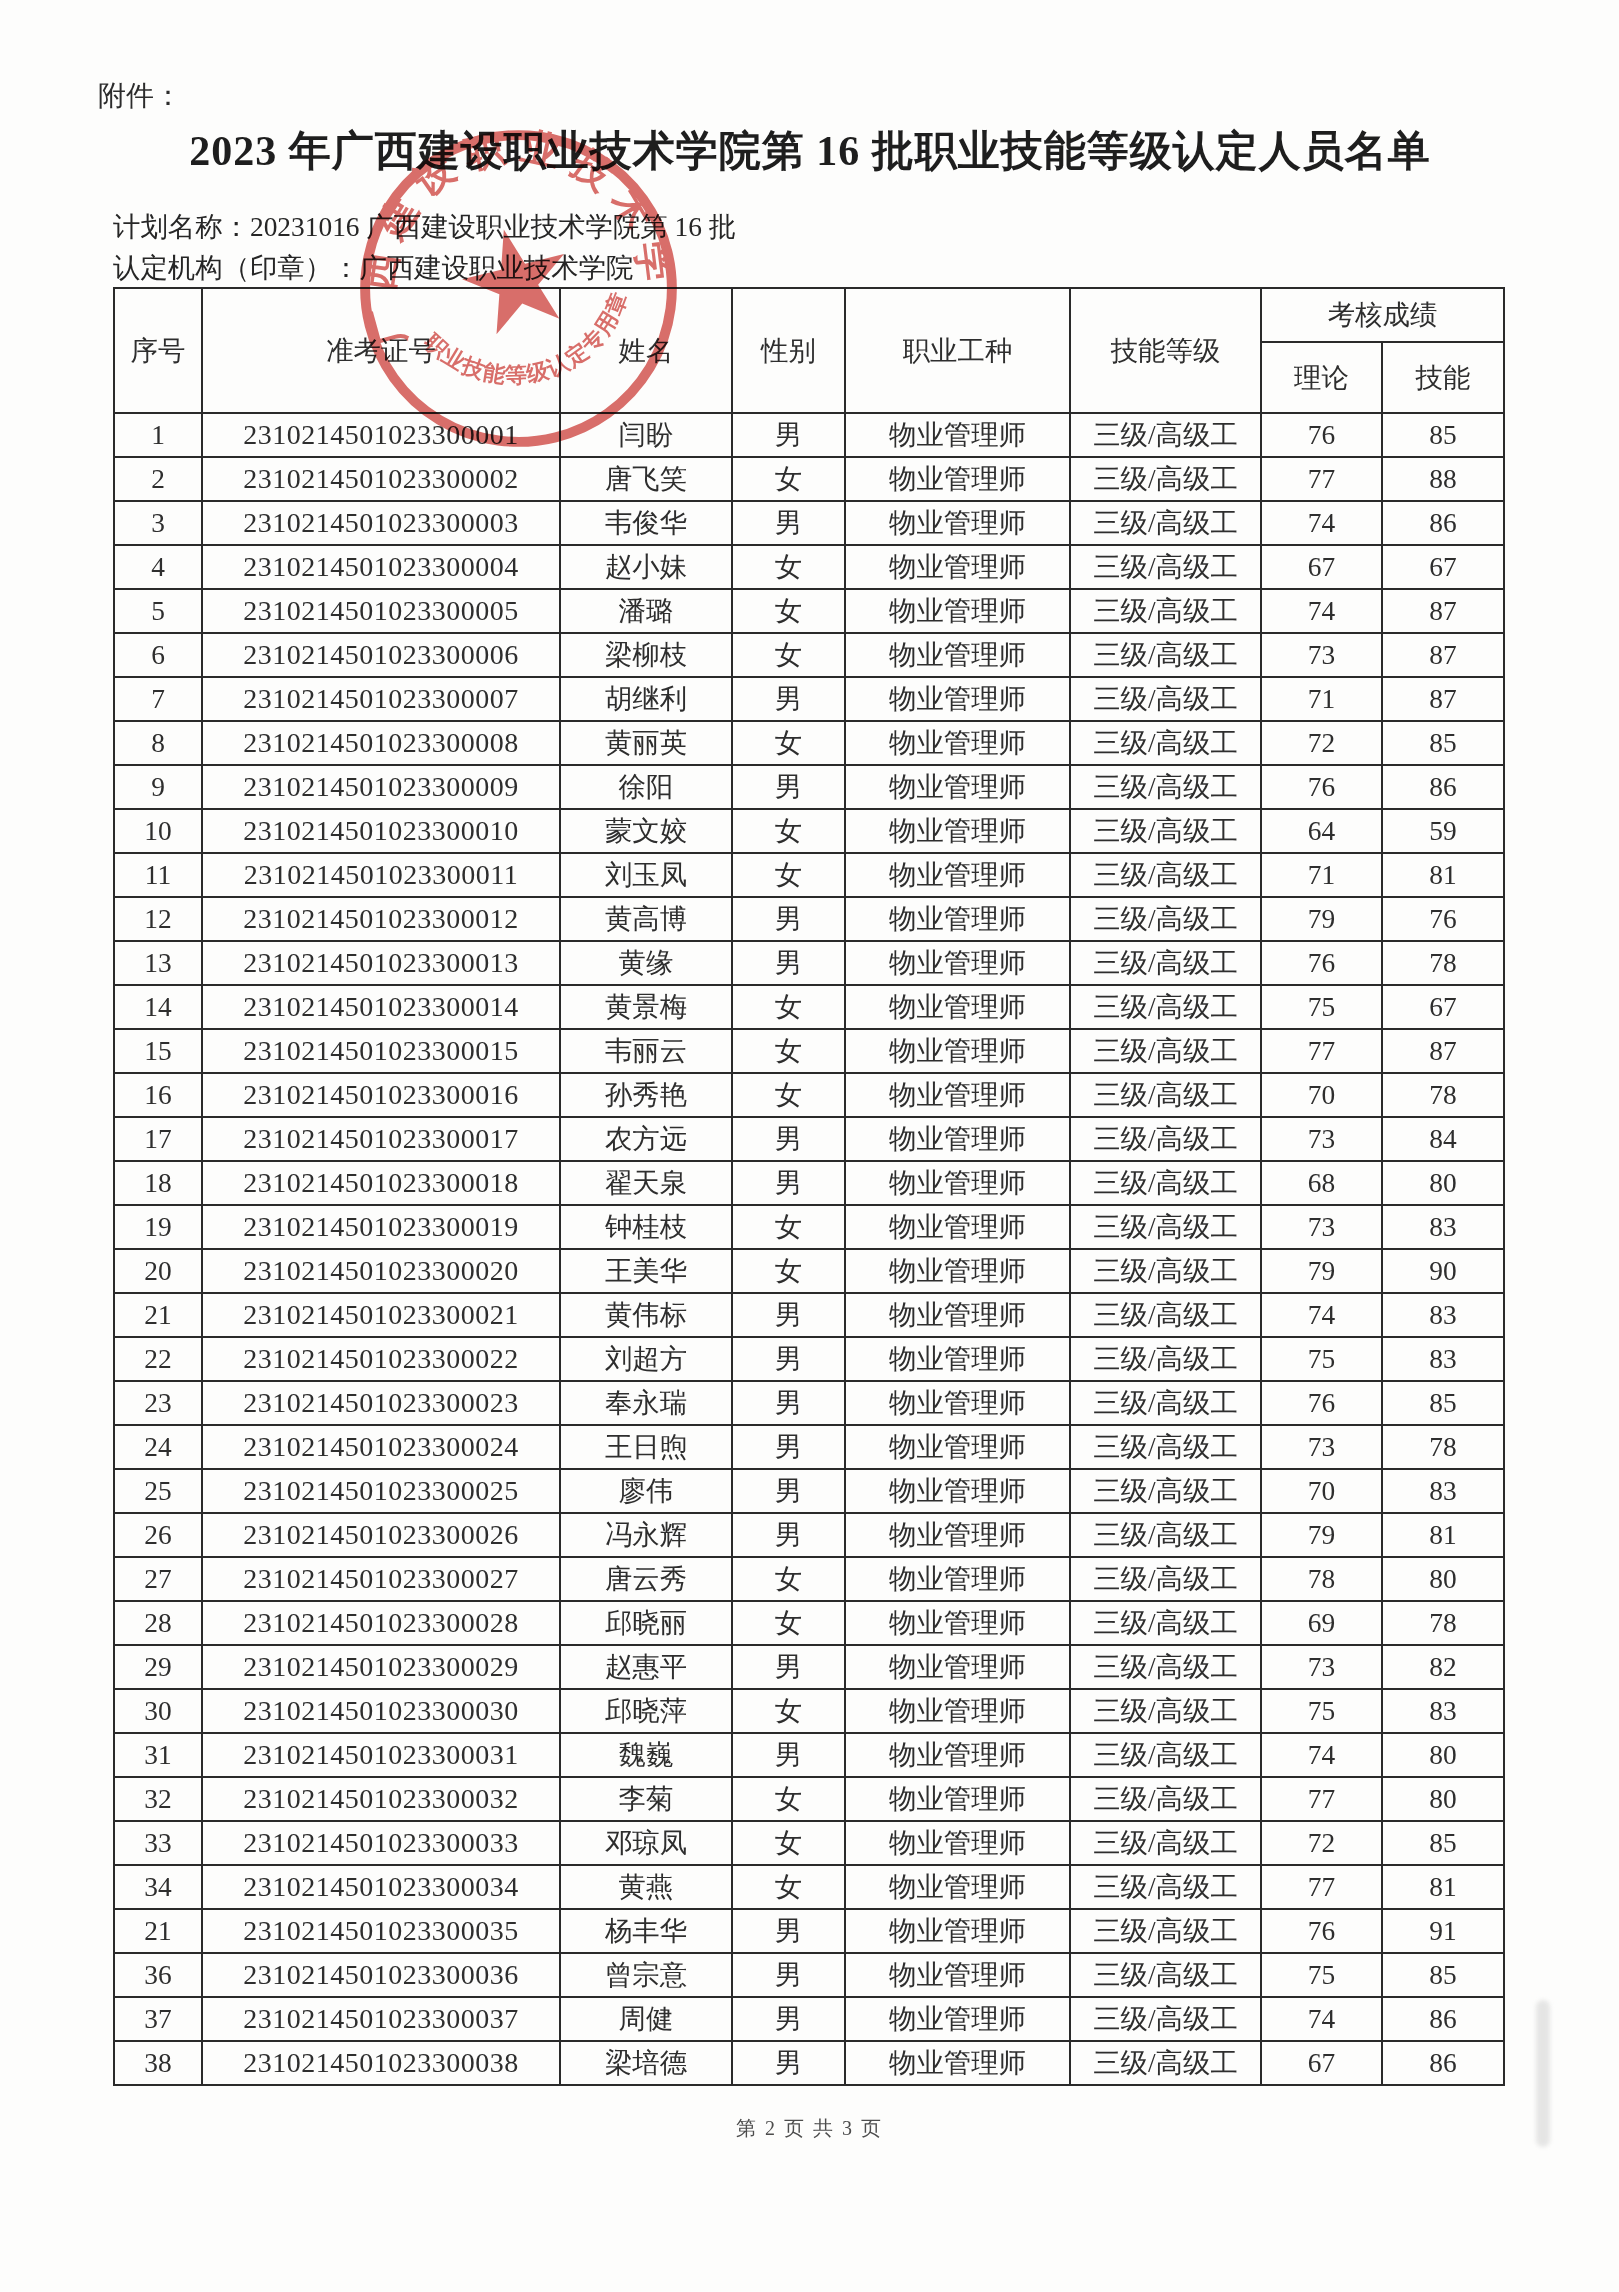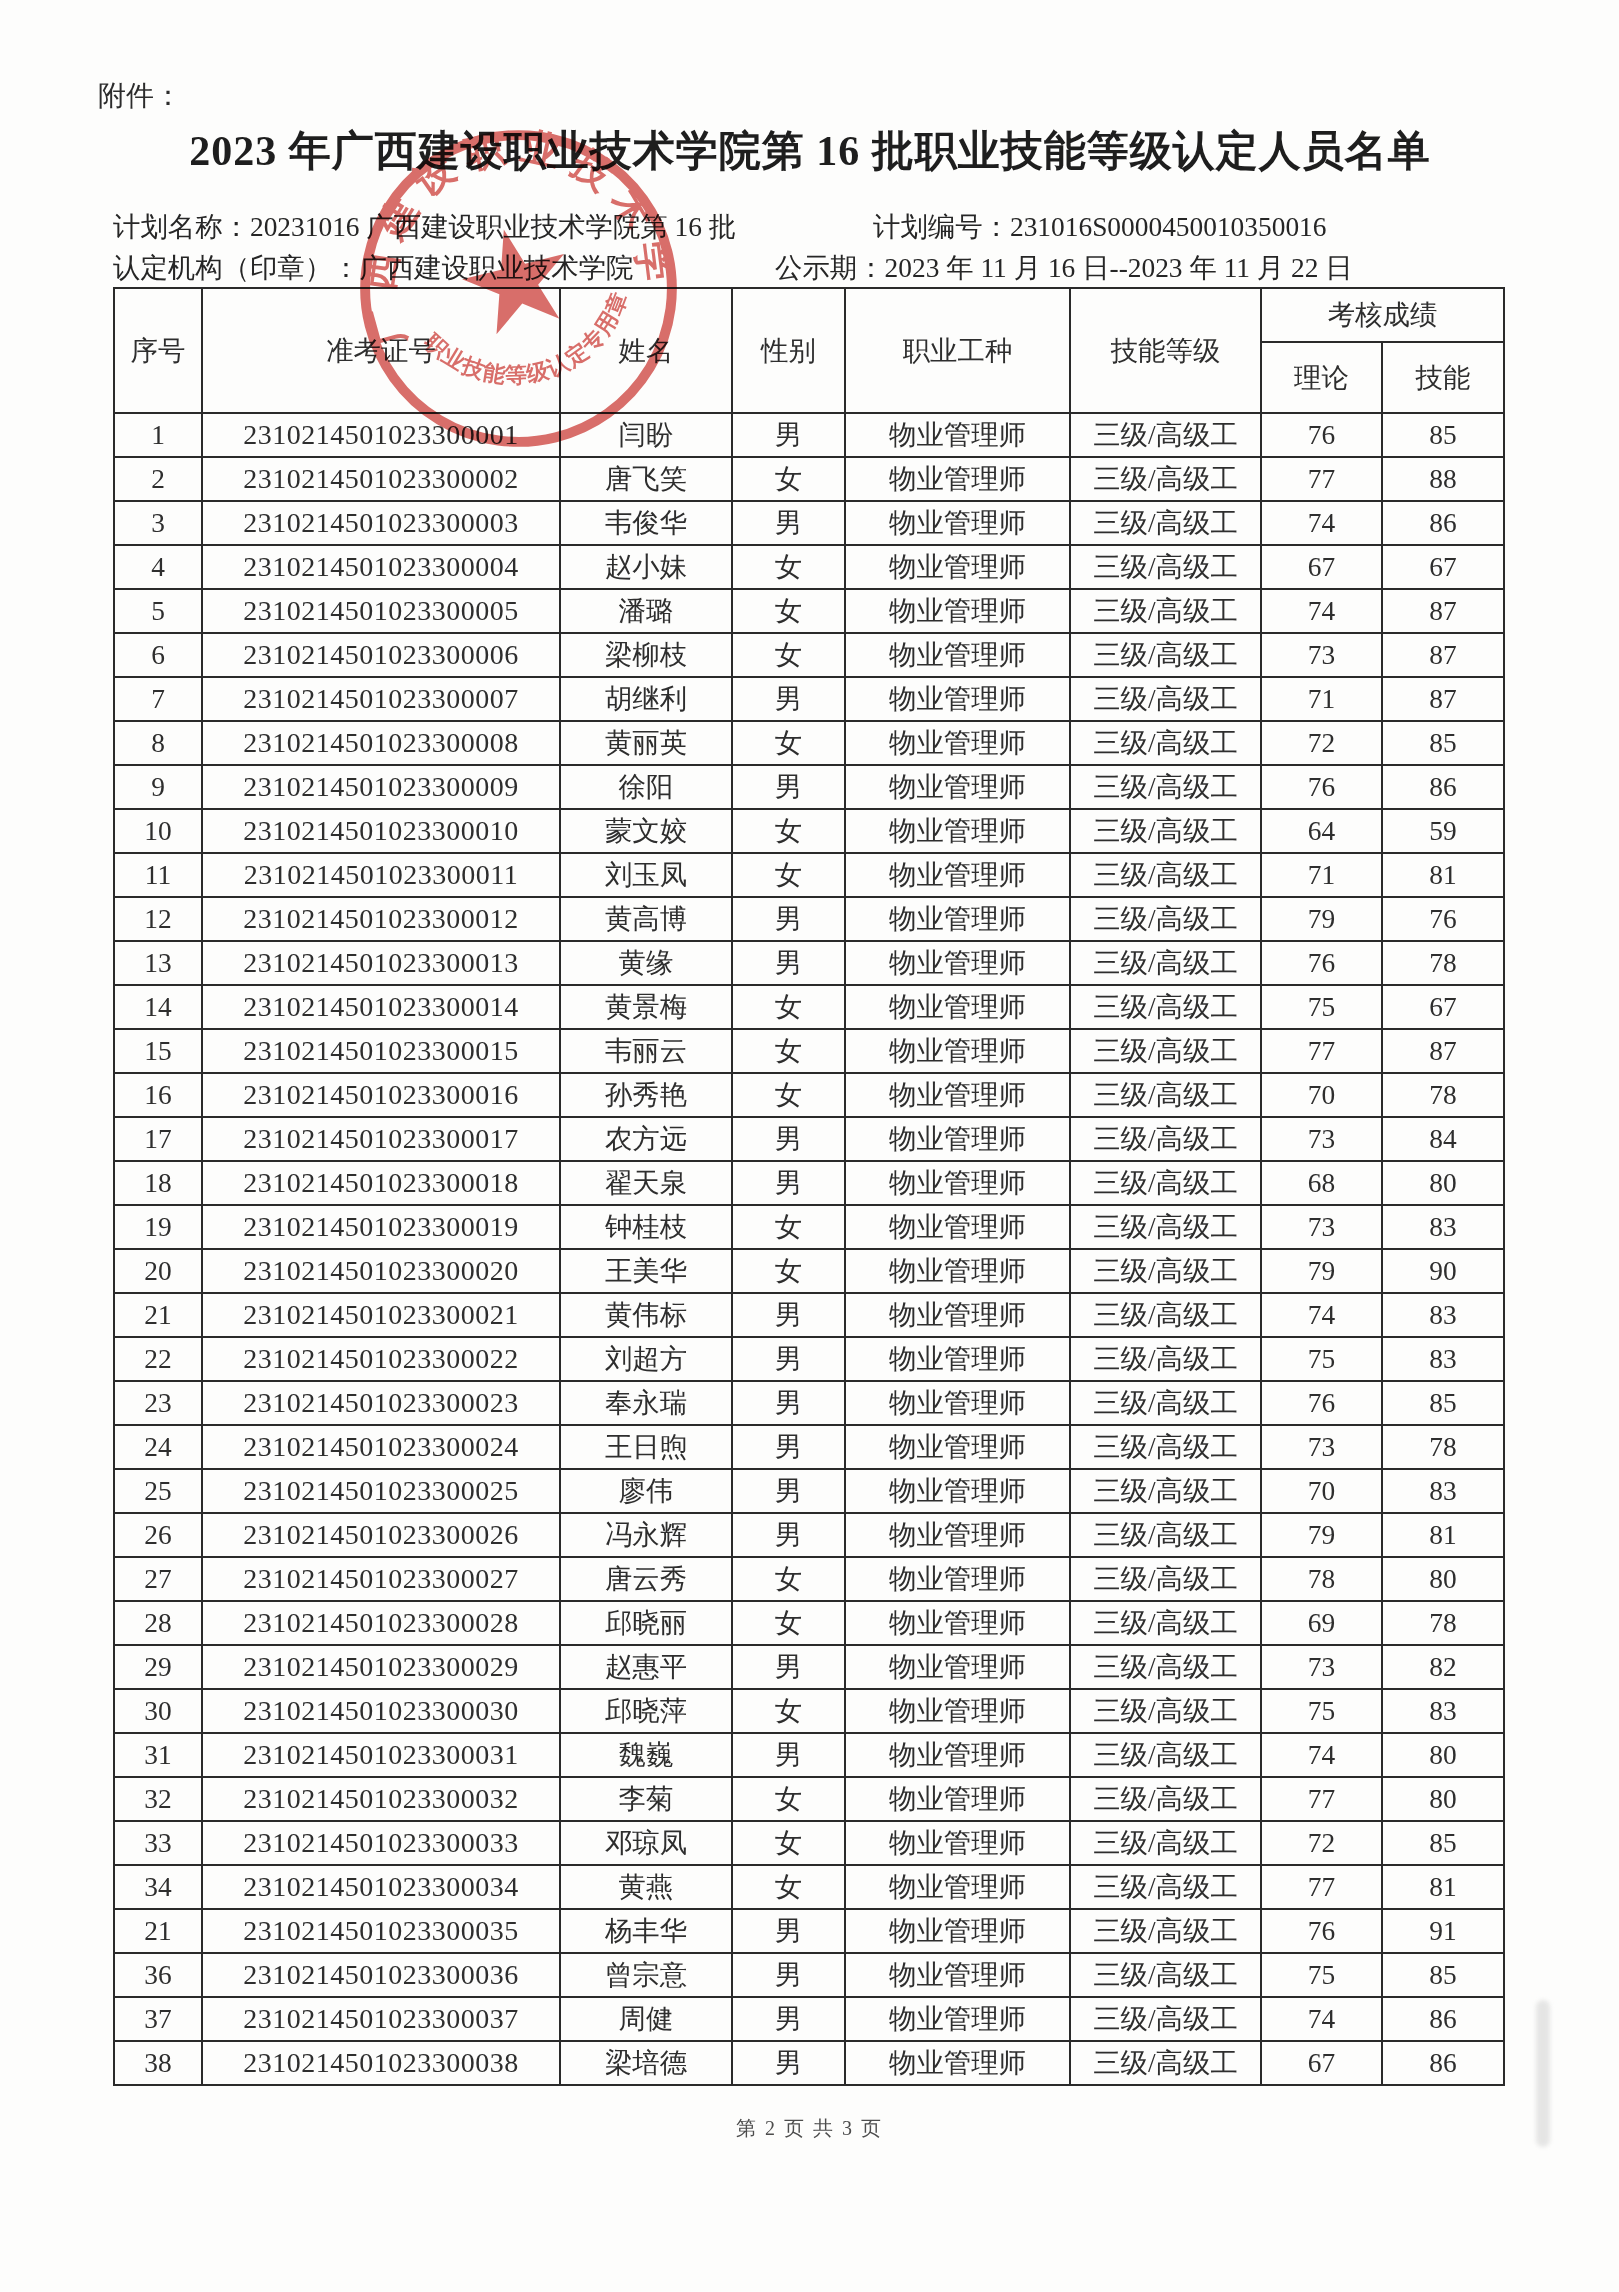--- a/index.html
+++ b/index.html
@@ -51,26 +51,24 @@
 <body>
 
 <div class="page">
 
   <div class="attachment">附件：</div>
 
   <div class="doc-title">2023 年广西建设职业技术学院第 16 批职业技能等级认定人员名单</div>
 
   <div class="meta-line meta-1">
     <span><span>计划名称：</span><span>20231016 广西建设职业技术学院第 16 批</span></span>
-    <span class="right-part"><span>计划编号：</span><span>231016S0000450010350016</span></span>
   </div>
 
   <div class="meta-line meta-2">
     <span><span>认定机构（印章）：</span><span>广西建设职业技术学院</span></span>
-    <span class="right-part"><span>公示期：</span><span>2023 年 11 月 16 日--2023 年 11 月 22 日</span></span>
   </div>
 
   <table class="cert-table">
     <colgroup>
       <col style="width:88px">
         <col style="width:358px">
         <col style="width:172px">
         <col style="width:113px">
       <col style="width:225px">
         <col style="width:191px">

